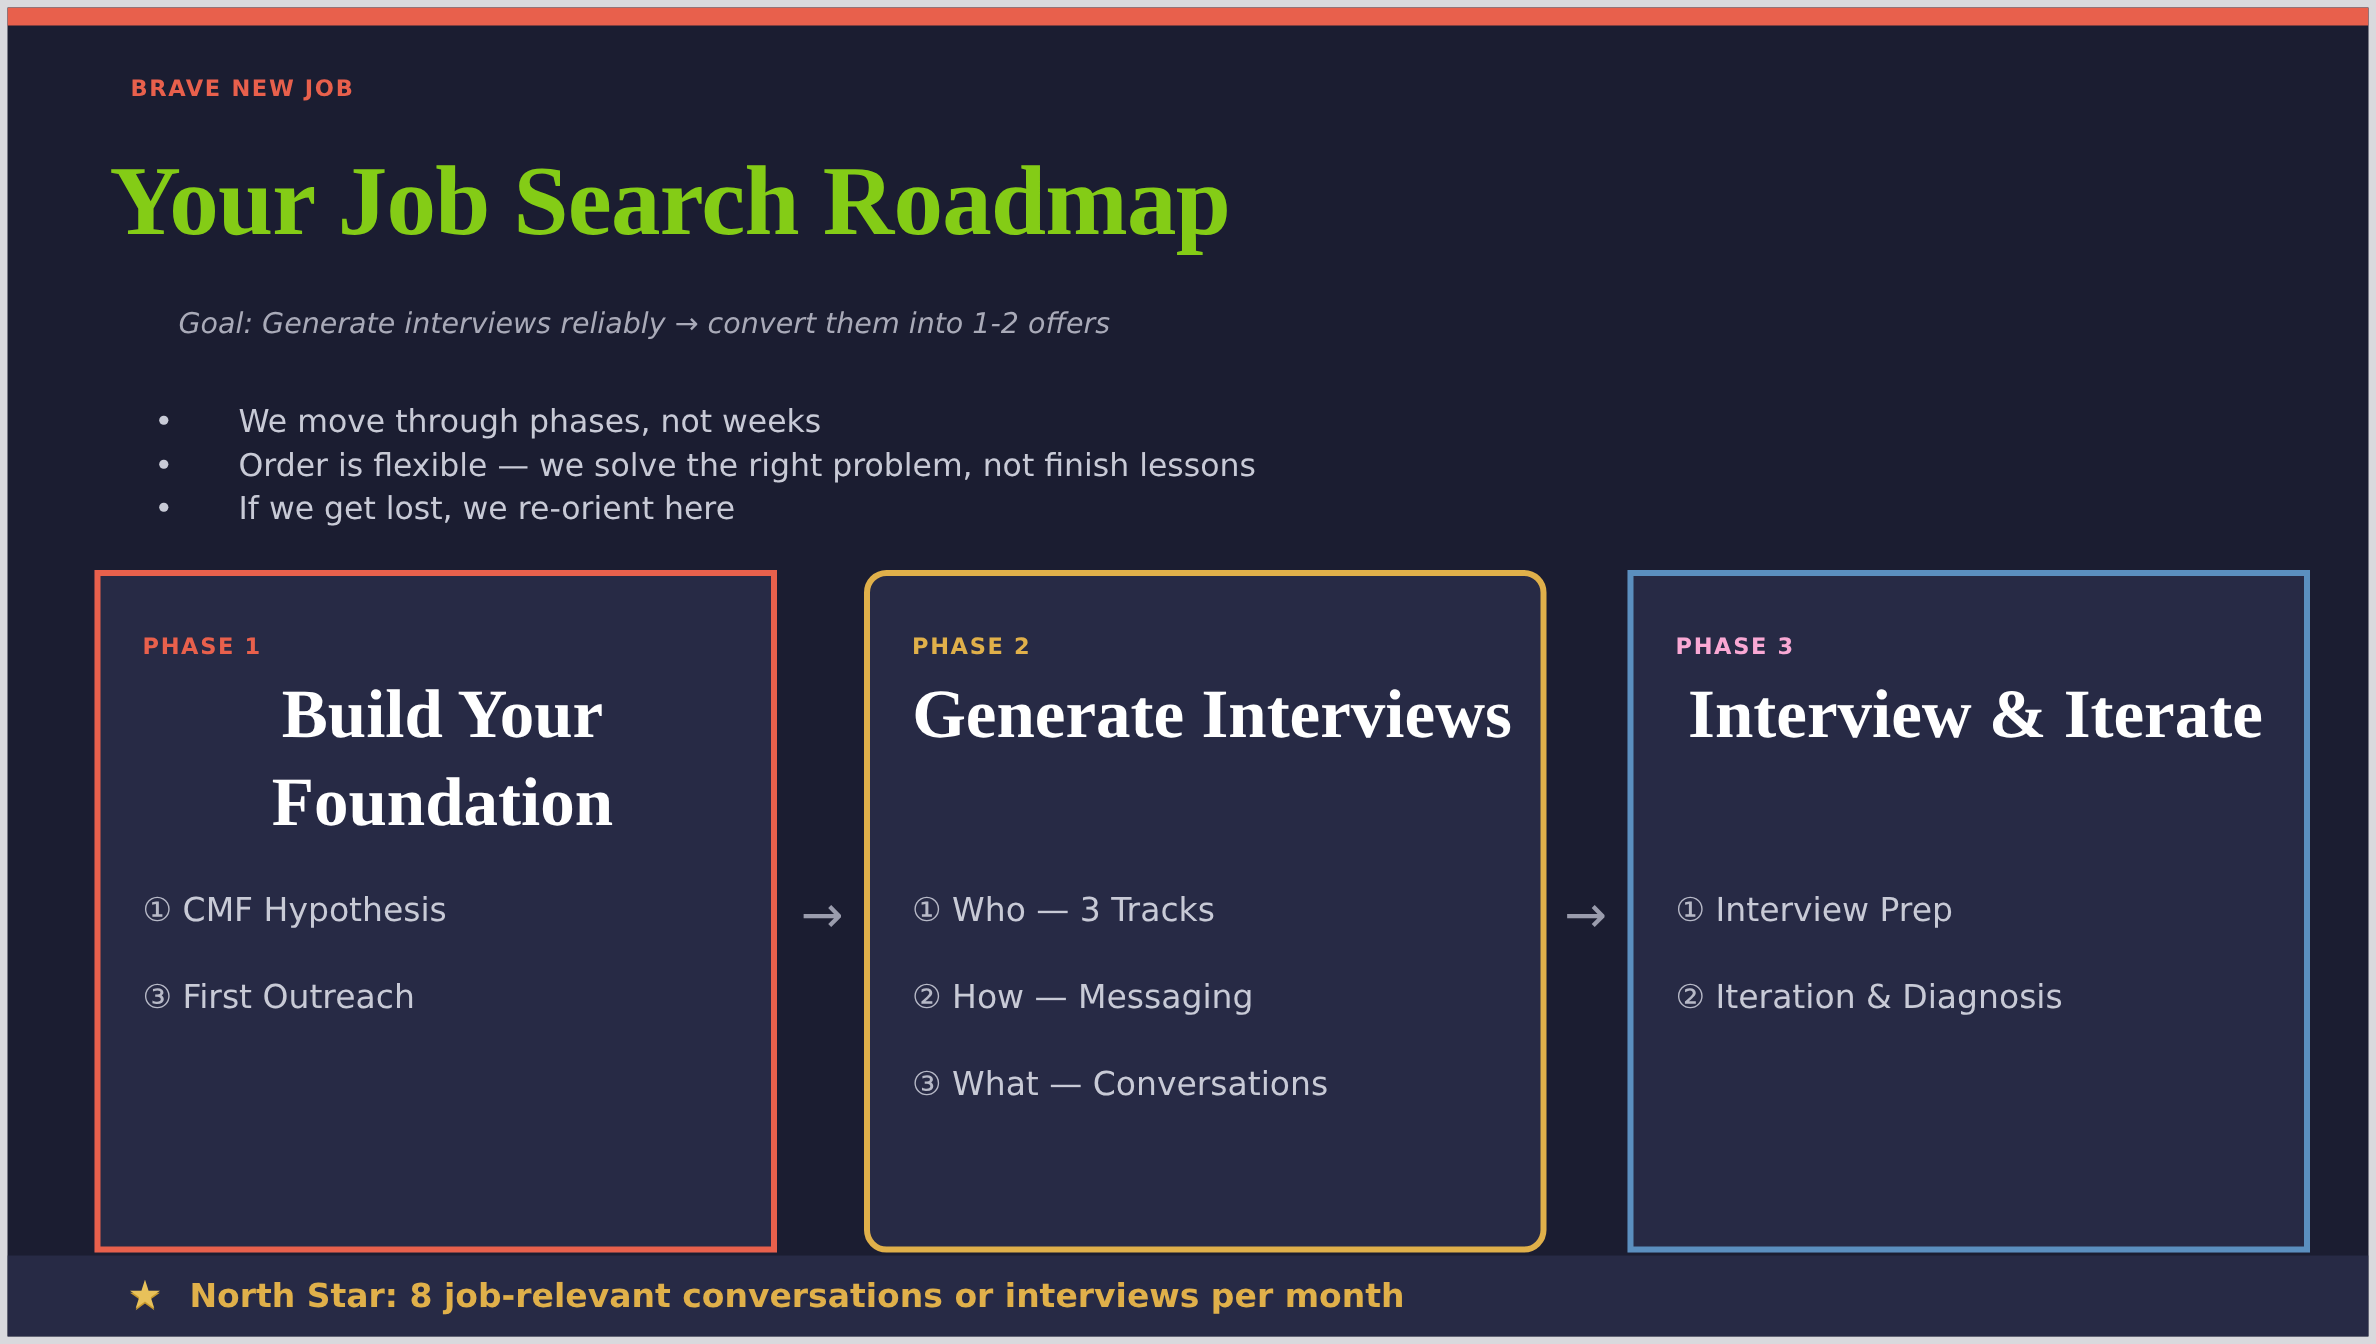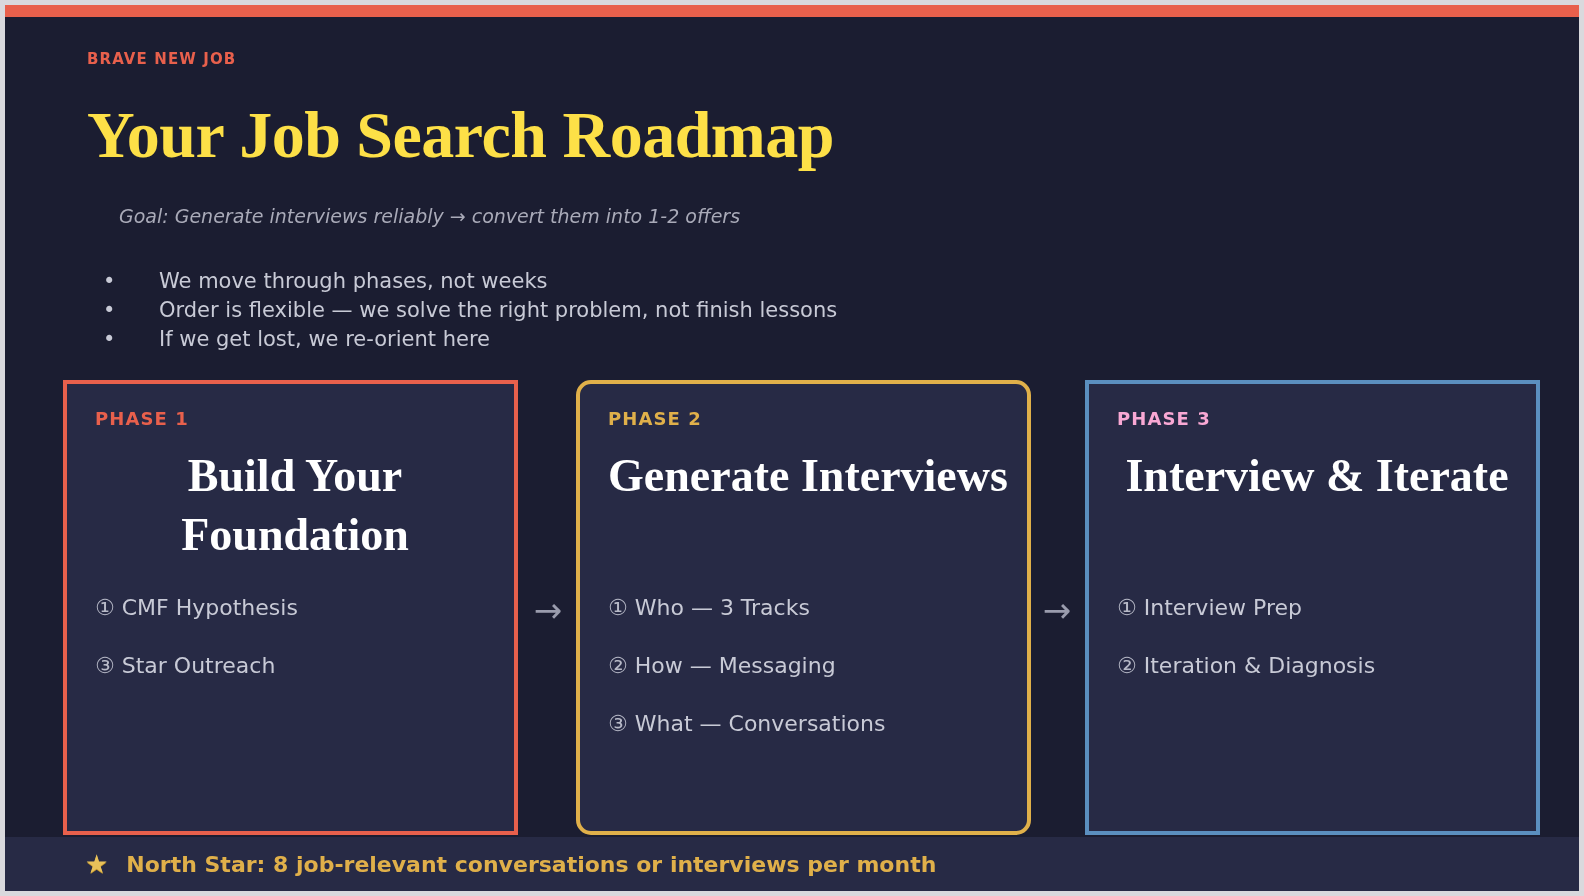--- a/index.html
+++ b/index.html
@@ -48,27 +48,27 @@
     top: 33px;
     font-size: 15px;
     font-weight: bold;
     letter-spacing: 1.1px;
     color: #e8604c;
     font-family: "DejaVu Sans", sans-serif;
   }
 
   .page-title {
     position: absolute;
-    left: 82px;
+    left: 68px;
     top: 82px;
     font-family: "Liberation Serif", "DejaVu Serif", serif;
     font-weight: bold;
     font-size: 66px;
     line-height: 72px;
-    color: #fde047;
+    color: #84cc16;
     letter-spacing: -0.5px;
   }
 
   .subtitle {
     position: absolute;
     left: 74px;
     top: 188px;
     font-size: 19px;
     font-style: italic;
     color: #a9aab8;
@@ -117,22 +117,22 @@
     border: 4px solid #888;
     box-sizing: border-box;
   }
   .card.c1 { left: 0px;    border-color: #e8604c; }
   .card.c2 { left: 513px;  border-color: #e0b04a; border-radius: 15px; }
   .card.c3 { left: 1022px; border-color: #5b8fbf; }
 
   .phase-label {
     position: absolute;
     left: 28px;
-    top: 24px;
-    font-size: 18px;
+    top: 38px;
+    font-size: 15px;
     font-weight: bold;
     letter-spacing: 1.1px;
     font-family: "DejaVu Sans", sans-serif;
   }
   .c1 .phase-label { color: #e8604c; }
   .c2 .phase-label { color: #e0b04a; }
   .c3 .phase-label { color: #f9a8d4; }
 
   .card-title {
     position: absolute;
@@ -239,21 +239,21 @@
       <div class="card c1">
         <div class="phase-label">PHASE 1</div>
         <div class="card-title">Build Your Foundation</div>
         <ul class="card-list">
           <li>
             <span class="num">①</span>
             <span>CMF Hypothesis</span>
           </li>
           <li>
             <span class="num">③</span>
-            <span>Star Outreach</span>
+            <span>First Outreach</span>
           </li>
         </ul>
       </div>
 
       <div class="arrow a1">→</div>
 
       <div class="card c2">
         <div class="phase-label">PHASE 2</div>
         <div class="card-title">Generate Interviews</div>
         <ul class="card-list">

